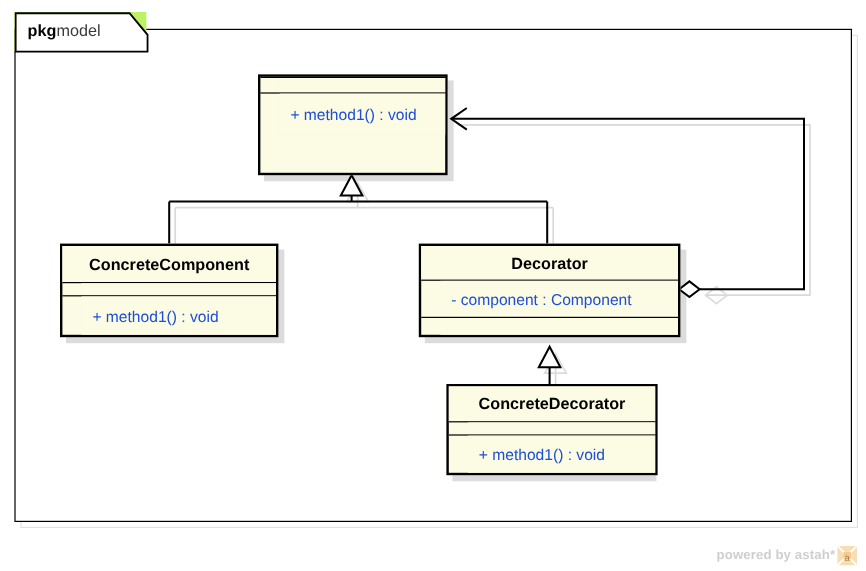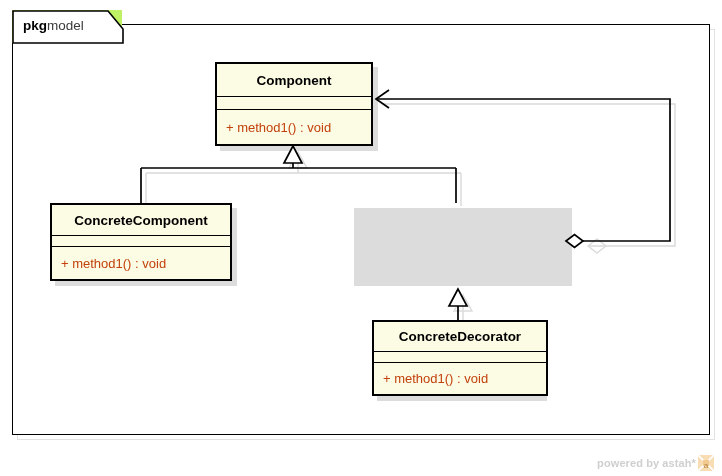--- a/index.html
+++ b/index.html
@@ -90,26 +90,27 @@
     background: #fcfbe3;
     white-space: nowrap;
   }
   .cls-sep {
     height: 0;
     border-top: 1.6px solid #000000;
   }
   .cls-attrs, .cls-ops {
     box-sizing: border-box;
     font-size: 13px;
-    color: #c2410c;
+    color: #1d4ed8;
     padding-left: 9px;
     display: flex;
     align-items: center;
     background: #fcfbe3;
     white-space: nowrap;
+    margin-left: 16px;
   }
   .cls-empty { background: #fcfbe3; }
 
   
   .edges {
     position: absolute;
     left: 0; top: 0;
     width: 722px; height: 476px;
     z-index: 4;
     pointer-events: none;
@@ -223,37 +224,43 @@
     </g>
     <path class="line" d="M583,241 L670,241 L670,99 L377,99"></path>
     
     <path class="head-hollow" d="M566,241 L574.5,234.5 L583,241 L574.5,247.5 Z"></path>
     
     <path class="head-open" d="M389,90 L376,99 L389,108"></path>
   </svg>
 
   <div class="cls-shadow" style="left:220px; top:67px; width:158px; height:84px;"></div>
   <div class="cls" style="left:215px; top:62px; width:158px; height:84px;">
-    <div class="cls-name" style="height:32px;">Component</div>
     <div class="cls-sep"></div>
     <div class="cls-attrs cls-empty" style="height:12px;"></div>
     <div class="cls-sep"></div>
     <div class="cls-ops" style="height:34px;">+ method1() : void</div>
   </div>
 
   <div class="cls-shadow" style="left:55px; top:208px; width:182px; height:78px;"></div>
   <div class="cls" style="left:50px; top:203px; width:182px; height:78px;">
     <div class="cls-name" style="height:30px;">ConcreteComponent</div>
     <div class="cls-sep"></div>
     <div class="cls-attrs cls-empty" style="height:10px;"></div>
     <div class="cls-sep"></div>
     <div class="cls-ops" style="height:32px;">+ method1() : void</div>
   </div>
 
   <div class="cls-shadow" style="left:354px; top:208px; width:218px; height:78px;"></div>
+  <div class="cls" style="left:349px; top:203px; width:218px; height:78px;">
+    <div class="cls-name" style="height:28px;">Decorator</div>
+    <div class="cls-sep"></div>
+    <div class="cls-attrs" style="height:30px;">- component : Component</div>
+    <div class="cls-sep"></div>
+    <div class="cls-ops cls-empty" style="height:14px;"></div>
+  </div>
 
   <div class="cls-shadow" style="left:377px; top:325px; width:170px; height:76px;"></div>
   <div class="cls" style="left:372px; top:320px; width:176px; height:76px;">
     <div class="cls-name" style="height:29px;">ConcreteDecorator</div>
     <div class="cls-sep"></div>
     <div class="cls-attrs cls-empty" style="height:10px;"></div>
     <div class="cls-sep"></div>
     <div class="cls-ops" style="height:31px;">+ method1() : void</div>
   </div>
 

